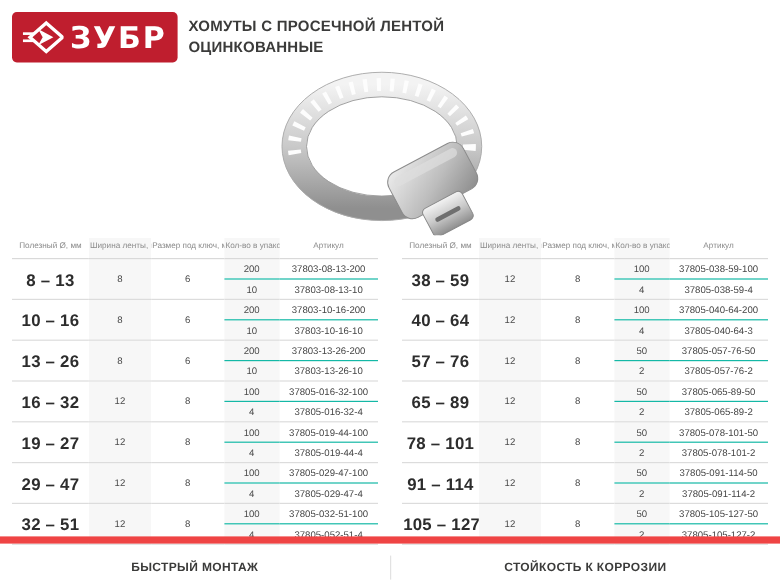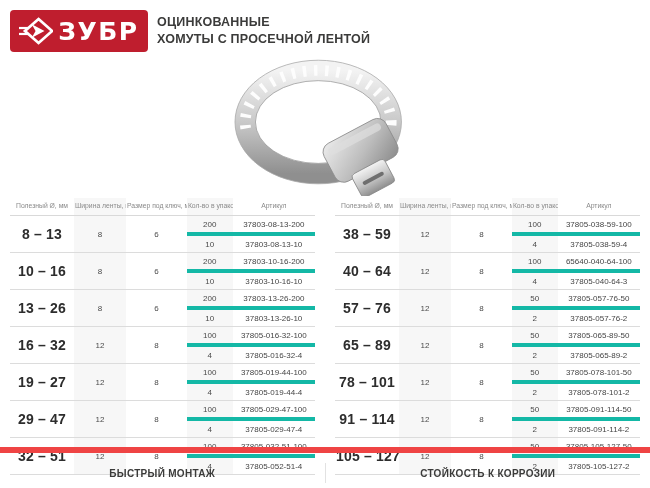--- a/index.html
+++ b/index.html
@@ -43,21 +43,21 @@
   }
   td{
     text-align:center;font-size:8px;color:#4a4a4a;height:16px;
     padding:0 1px;white-space:nowrap;overflow:hidden;
   }
   td.c-diam{font-size:14px;font-weight:bold;color:#2d2d2d;letter-spacing:.2px;}
   td.c-sku{font-size:8px;color:#454545;}
   .shade{background:#f7f7f7;}
   tr.group-first td{border-top:1px solid #dcdcdc;}
   tbody tr.group-first:first-child td{border-top:none;}
-  tr.group-second td{border-top:4px solid #14b8a6;margin-top:48px;}
+  tr.group-second td{border-top:1px solid #14b8a6;margin-top:48px;}
 
   
   .footer{
     position:absolute;left:0;top:447px;width:650px;height:40px;
     border-top:6px solid #ef4444;display:flex;align-items:stretch;
   }
   .feature{
     flex:1;display:flex;align-items:center;justify-content:center;
     font-size:10px;font-weight:bold;color:#3b3b3a;
     text-transform:uppercase;letter-spacing:.3px;
@@ -72,22 +72,22 @@
   <div class="logo">
     <svg class="logo-icon" viewBox="0 0 40 32" aria-hidden="true">
       <polygon points="23,2 39,16 23,30 7,16" fill="none" stroke="#ffffff" stroke-width="3.2"></polygon>
       <rect x="0" y="11.2" width="11" height="2.6" fill="#ffffff"></rect>
       <rect x="0" y="18.2" width="11" height="2.6" fill="#ffffff"></rect>
       <polygon points="15,8 30,16 15,24 19.5,16" fill="#ffffff"></polygon>
     </svg>
     <div class="logo-text">ЗУБР</div>
   </div>
   <div class="title">
+    <div>ХОМУТЫ С ПРОСЕЧНОЙ ЛЕНТОЙ</div>
     <div>ОЦИНКОВАННЫЕ</div>
-    <div>ХОМУТЫ С ПРОСЕЧНОЙ ЛЕНТОЙ</div>
   </div>
 
   <svg class="product" viewBox="0 0 200 150" aria-hidden="true">
     <defs>
       <linearGradient id="gm" x1="0" y1="0" x2="0" y2="1">
         <stop offset="0" stop-color="#f3f3f3"></stop>
           <stop offset=".5" stop-color="#c9c9c9"></stop>
           <stop offset="1" stop-color="#8f8f8f"></stop>
       </linearGradient>
       <linearGradient id="gm2" x1="0" y1="0" x2="1" y2="1">
@@ -243,21 +243,21 @@
             </tr>
             <tr class="group-second">
               <td class="shade">4</td>
               <td class="c-sku">37805-038-59-4</td>
             </tr>
             <tr class="group-first">
               <td class="c-diam" rowspan="2">40 – 64</td>
               <td class="shade" rowspan="2">12</td>
               <td rowspan="2">8</td>
               <td class="shade">100</td>
-              <td class="c-sku">65640-040-64-100</td>
+              <td class="c-sku">37805-040-64-200</td>
             </tr>
             <tr class="group-second">
               <td class="shade">4</td>
               <td class="c-sku">37805-040-64-3</td>
             </tr>
             <tr class="group-first">
               <td class="c-diam" rowspan="2">57 – 76</td>
               <td class="shade" rowspan="2">12</td>
               <td rowspan="2">8</td>
               <td class="shade">50</td>

